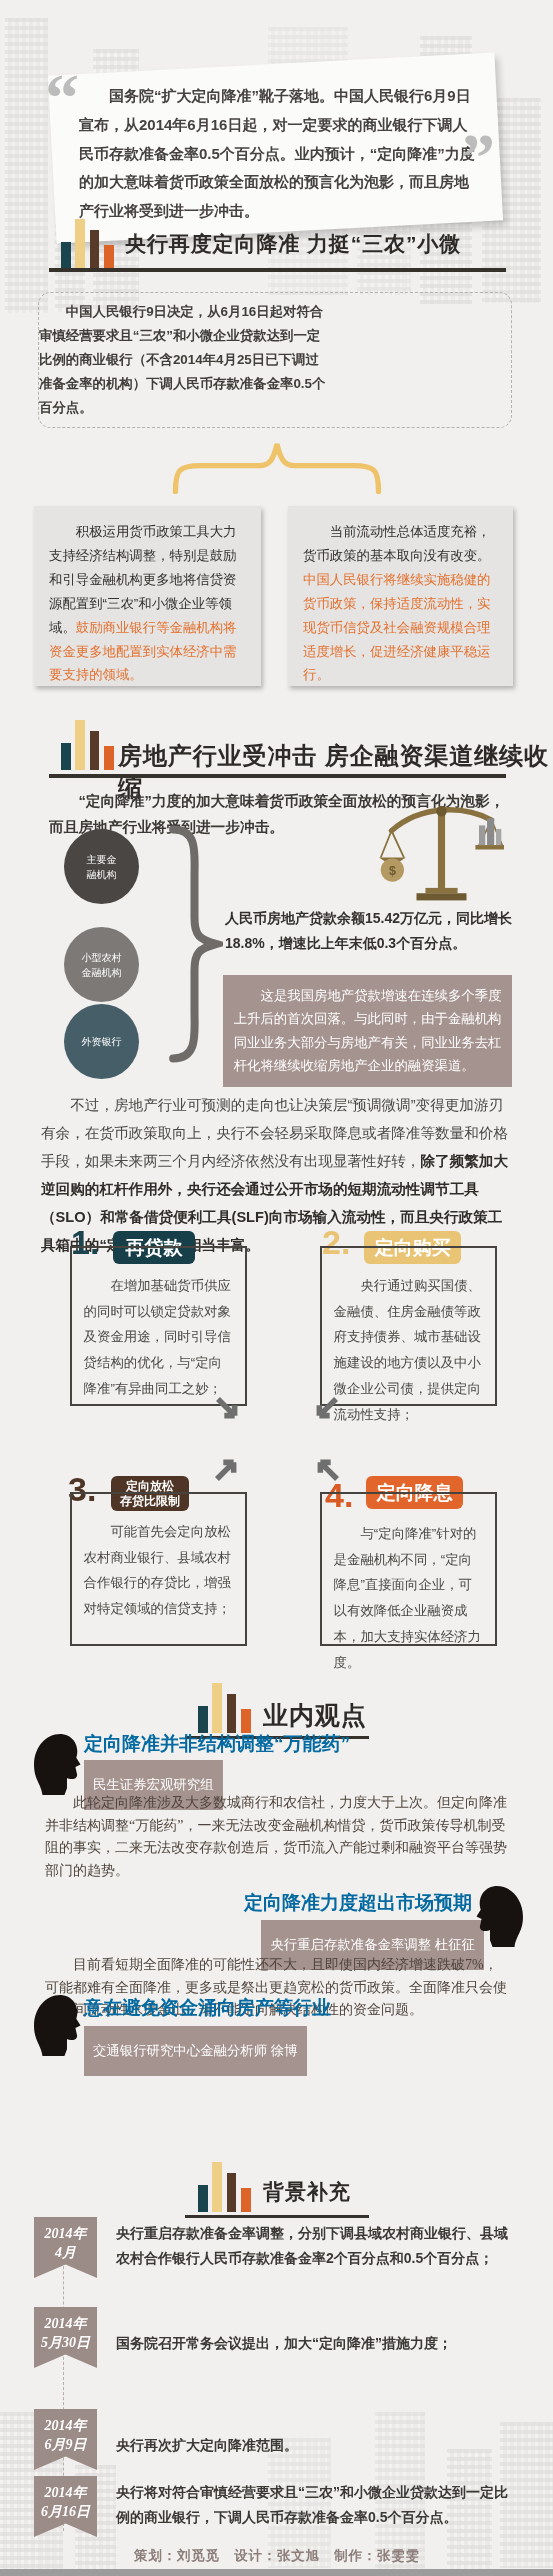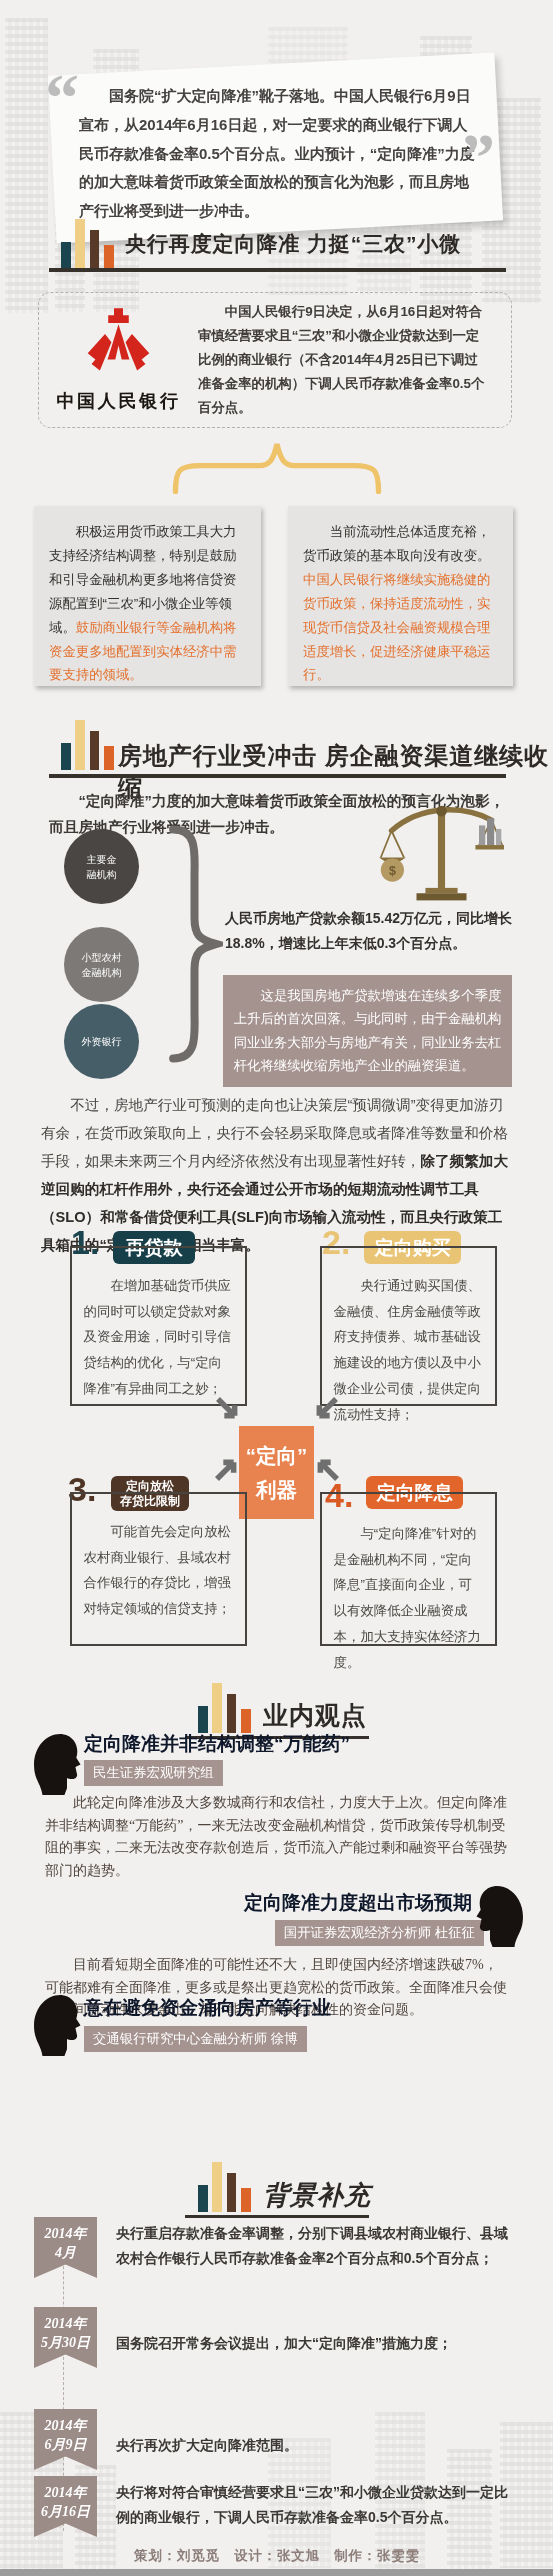--- a/index.html
+++ b/index.html
@@ -58,22 +58,22 @@
   .chip1{background:#173f49;font-size:19px;padding:3.6px 12.5px;}
   .chip2{background:#e8c474;font-size:19px;padding:3.6px 10.7px;}
   .chip3{background:#4f3526;font-size:12px;line-height:1.25;padding:2.7px 9px;}
   .chip4{background:#e2662c;font-size:19px;padding:3.6px 10.7px;}
   .n1{color:#1a454f;} .n2{color:#e8c474;} .n3{color:#4f3526;} .n4{color:#d95b23;}
   .center-box{position:absolute;top:1426px;left:239px;width:75px;height:93px;background:#e8824e;color:#fff;
               font-size:20.5px;font-weight:bold;line-height:1.65;display:flex;align-items:center;justify-content:center;text-align:center;}
   .arr{position:absolute;width:27px;height:27px;}
 
   
-  .op-title{position:absolute;font-size:19px;font-weight:bold;color:#0f172a;}
-  .op-badge{position:absolute;background:#a5938f;color:#fff;font-size:13.4px;padding:4px 9px;}
+  .op-title{position:absolute;font-size:19px;font-weight:bold;color:#0369a1;}
+  .op-badge{position:absolute;background:#a5938f;color:#fff;font-size:13.4px;padding:16px 9px;}
   .op-body{position:absolute;left:45px;width:466px;font-family:"Liberation Serif","DejaVu Serif",serif;
            font-size:14px;line-height:1.62;color:#50453e;text-indent:2em;}
   .head-sil{position:absolute;}
 
   
   .ribbon{position:absolute;left:34px;width:63px;height:61px;background:#9c8c88;color:#fff;text-align:center;
           font-family:"Liberation Serif",serif;font-style:italic;font-weight:bold;font-size:14px;line-height:1.35;
           padding-top:8px;box-sizing:border-box;
           clip-path:polygon(0 0,100% 0,100% 100%,50% calc(100% - 13.4px),0 100%);}
   .tl-text{position:absolute;left:116px;width:402px;font-size:14px;font-weight:bold;line-height:1.8;color:#3b3835;}
@@ -116,31 +116,20 @@
         <i class="b1"></i>
         <i class="b2"></i>
         <i class="b3"></i>
         <i class="b4"></i>
       </span>
   </div>
   <div class="abs sec-title" style="top:230px;left:125px;font-size:21px;">央行再度定向降准 力挺“三农”小微</div>
   <div class="rule" style="top:268px;left:49px;width:457px;"></div>
 
   <div class="bank-panel">
-    <div class="emblem-wrap">
-      <svg width="77" height="77" viewBox="0 0 120 120">
-        <g fill="#d3251c">
-          <path d="M53 2h14v11h9v12h-32V13h9z"></path>
-          <path d="M60 27 L43 82 h12 l5-22 5 22 h12 Z"></path>
-          <path d="M39 42 L12 72 l12 10 -6 7 13 10 18-44 z"></path>
-          <path d="M81 42 L108 72 l-12 10 6 7 -13 10 -18-44 z"></path>
-        </g>
-      </svg>
-      <div class="pboc-name">中国人民银行</div>
-    </div>
     <div class="bank-text">中国人民银行9日决定，从6月16日起对符合审慎经营要求且“三农”和小微企业贷款达到一定比例的商业银行（不含2014年4月25日已下调过准备金率的机构）下调人民币存款准备金率0.5个百分点。</div>
   </div>
 
   <svg class="abs" style="top:438px;left:170px;" width="214" height="57" viewBox="0 0 240 64">
     <path d="M6 60 C6 36 10 31 34 31 L100 31 C112 31 116 24 120 7 C124 24 128 31 140 31 L206 31 C230 31 234 36 234 60" fill="none" stroke="#eec36a" stroke-width="6" stroke-linecap="round"></path>
   </svg>
 
   <div class="pol-box" style="left:34px;width:197px;">
     <span>积极运用货币政策工具大力支持经济结构调整，特别是鼓励和引导金融机构更多地将信贷资源配置到“三农”和小微企业等领域。</span><span class="hl">鼓励商业银行等金融机构将资金更多地配置到实体经济中需要支持的领域。</span>
   </div>
@@ -199,22 +188,20 @@
   <div class="tool-box" style="top:1246px;left:70px;height:156px;">
     <div class="tool-body">在增加基础货币供应的同时可以锁定贷款对象及资金用途，同时引导信贷结构的优化，与“定向降准”有异曲同工之妙；</div>
   </div>
 
   <span class="tool-num n2" style="top:1225px;left:322px;">2.</span>
   <span class="chip chip2" style="top:1231px;left:364px;">定向购买</span>
   <div class="tool-box" style="top:1246px;left:320px;height:156px;">
     <div class="tool-body">央行通过购买国债、金融债、住房金融债等政府支持债券、城市基础设施建设的地方债以及中小微企业公司债，提供定向流动性支持；</div>
   </div>
 
-  <div class="center-box pre">“定向”
-利器</div>
 
   <svg class="arr" style="top:1395px;left:214px;" viewBox="0 0 34 34">
     <path d="M5 5 L26 26 M26 26 L26 13 M26 26 L13 26" stroke="#6f6f6f" stroke-width="7" fill="none"></path>
   </svg>
   <svg class="arr" style="top:1395px;left:313px;transform:rotate(90deg);" viewBox="0 0 34 34">
     <path d="M5 5 L26 26 M26 26 L26 13 M26 26 L13 26" stroke="#6f6f6f" stroke-width="7" fill="none"></path>
   </svg>
   <svg class="arr" style="top:1456px;left:213px;transform:rotate(-90deg);" viewBox="0 0 34 34">
     <path d="M5 5 L26 26 M26 26 L26 13 M26 26 L13 26" stroke="#6f6f6f" stroke-width="7" fill="none"></path>
   </svg>
@@ -247,41 +234,41 @@
   <div class="rule" style="top:1736px;left:185px;width:184px;height:2.7px;"></div>
 
   <svg class="head-sil" style="top:1724px;left:30px;" width="52" height="71" viewBox="0 0 60 84">
     <path d="M14 84 C12 70 4 66 4 48 C4 26 20 10 38 12 C52 14 58 28 54 40 L59 48 L53 51 L55 60 C55 66 47 66 43 64 L43 76 L40 84 Z" fill="#17120f"></path>
   </svg>
   <div class="op-title" style="top:1731px;left:84px;">定向降准并非结构调整“万能药”</div>
   <div class="op-badge" style="top:1760px;left:84px;">民生证券宏观研究组</div>
   <div class="op-body" style="top:1792px;">此轮定向降准涉及大多数城商行和农信社，力度大于上次。但定向降准并非结构调整“万能药”，一来无法改变金融机构惜贷，货币政策传导机制受阻的事实，二来无法改变存款创造后，货币流入产能过剩和融资平台等强势部门的趋势。</div>
 
   <div class="op-title" style="top:1890px;right:82px;">定向降准力度超出市场预期</div>
-  <div class="op-badge" style="top:1920px;right:70px;">国开证券宏观经济分析师 杜征征</div>
+  <div class="op-badge" style="top:1920px;right:70px;">央行重启存款准备金率调整 杜征征</div>
   <svg class="head-sil" style="top:1876px;left:475px;transform:scaleX(-1);" width="52" height="71" viewBox="0 0 60 84">
     <path d="M14 84 C12 70 4 66 4 48 C4 26 20 10 38 12 C52 14 58 28 54 40 L59 48 L53 51 L55 60 C55 66 47 66 43 64 L43 76 L40 84 Z" fill="#17120f"></path>
   </svg>
   <div class="op-body" style="top:1954px;">目前看短期全面降准的可能性还不大，且即使国内经济增速跌破7%，可能都难有全面降准，更多或是祭出更趋宽松的货币政策。全面降准只会使银行间流动性水漫金山，却不能定向解决结构性的资金问题。</div>
 
   <svg class="head-sil" style="top:1985px;left:30px;" width="52" height="71" viewBox="0 0 60 84">
     <path d="M14 84 C12 70 4 66 4 48 C4 26 20 10 38 12 C52 14 58 28 54 40 L59 48 L53 51 L55 60 C55 66 47 66 43 64 L43 76 L40 84 Z" fill="#17120f"></path>
   </svg>
   <div class="op-title" style="top:1995px;left:84px;">意在避免资金涌向房产等行业</div>
   <div class="op-badge" style="top:2026px;left:84px;">交通银行研究中心金融分析师 徐博</div>
 
   <div class="abs" style="top:2162px;left:198px;">
     <span class="bars">
         <i class="b1"></i>
         <i class="b2"></i>
         <i class="b3"></i>
         <i class="b4"></i>
       </span>
   </div>
-  <div class="abs sec-title" style="top:2178px;left:263px;font-size:26px;font-style:italic;">背景补充</div>
+  <div class="abs sec-title" style="top:2178px;left:263px;font-size:21px;">背景补充</div>
   <div class="rule" style="top:2215px;left:185px;width:184px;height:2.7px;"></div>
 
   <div class="tl-line"></div>
 
   <div class="ribbon pre" style="top:2217px;">2014年
 4月</div>
   <div class="tl-text" style="top:2221px;">央行重启存款准备金率调整，分别下调县域农村商业银行、县域农村合作银行人民币存款准备金率2个百分点和0.5个百分点；</div>
 
   <div class="ribbon pre" style="top:2307px;">2014年
 5月30日</div>

